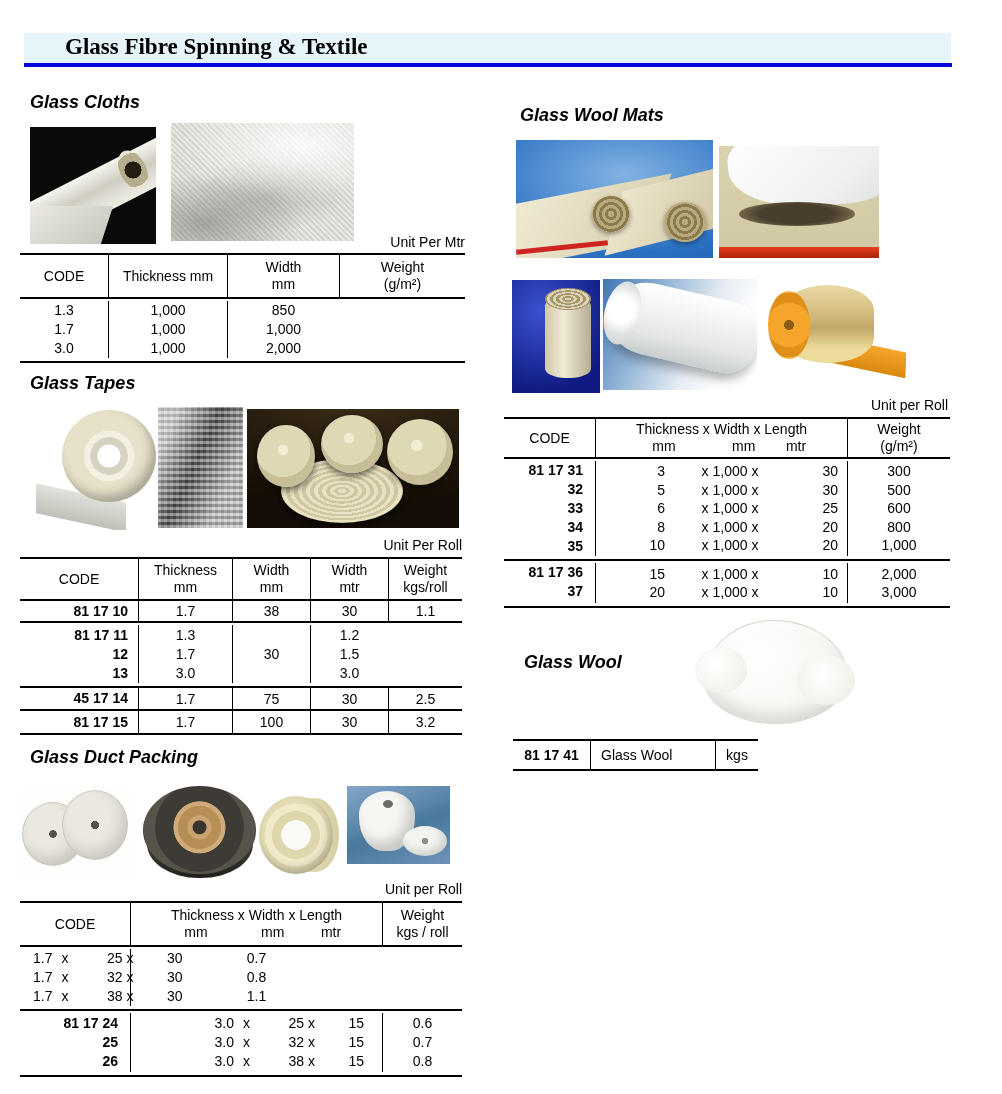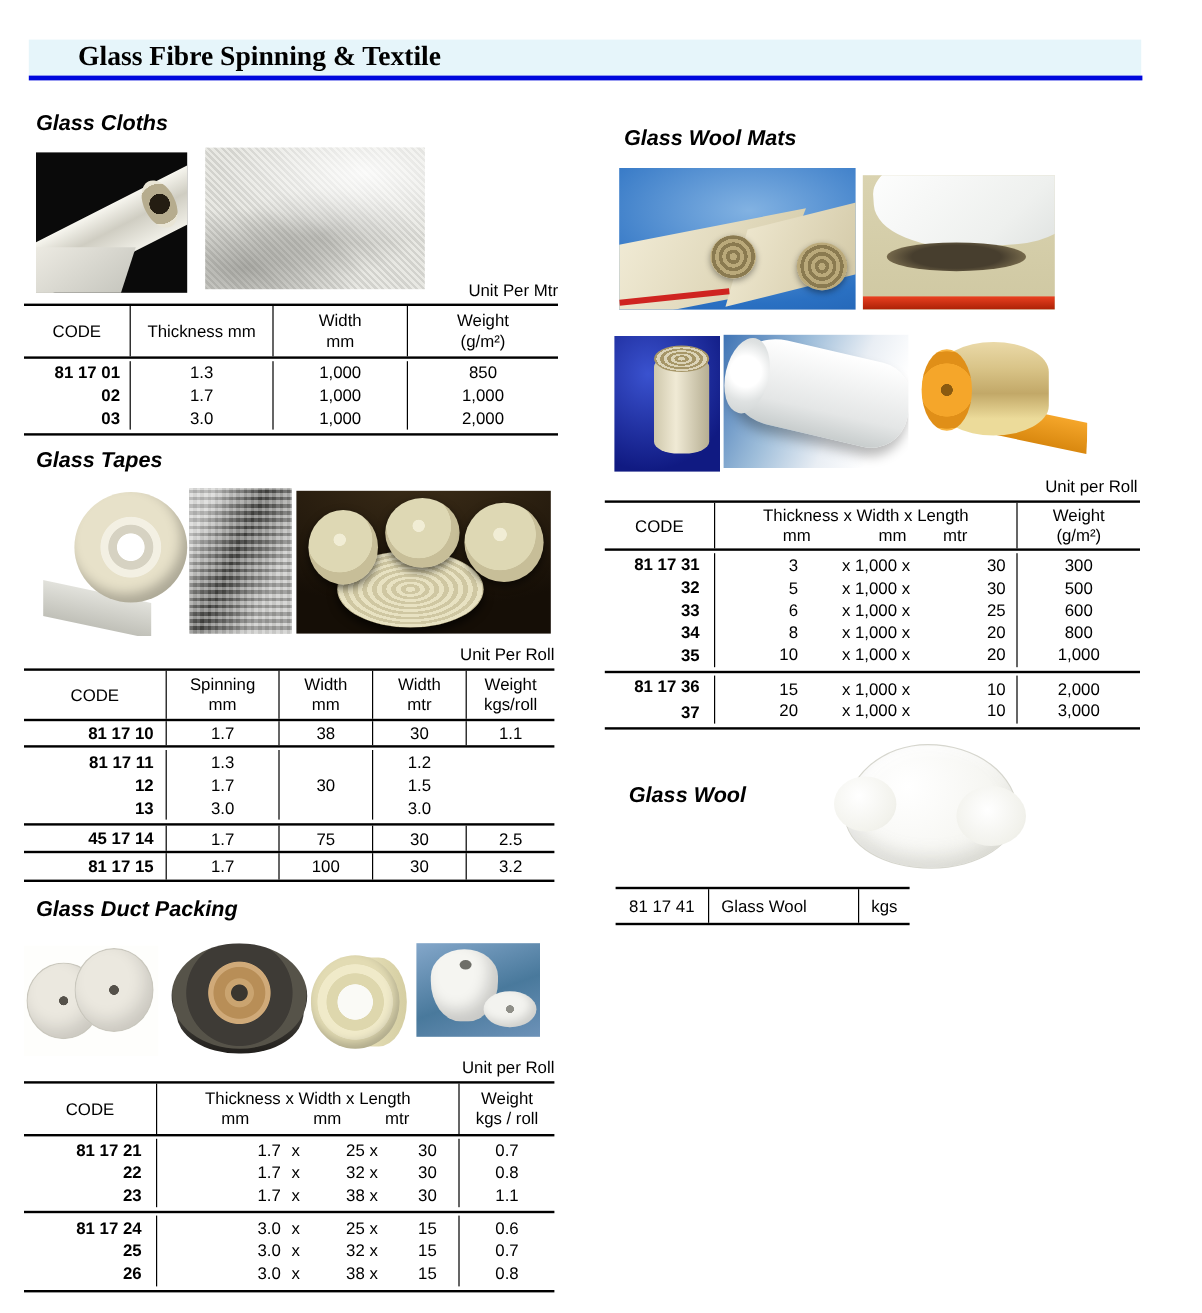--- a/index.html
+++ b/index.html
@@ -51,21 +51,21 @@
   .dims-h2 span{text-align:center;}
   .wm-h2{display:grid;grid-template-columns:136px 12px 104px;line-height:17px;}
   .wm-h2 span{text-align:center;}
   .wm-line{display:grid;grid-template-columns:65px 130px 49px;line-height:18.5px;margin-left:4px;}
   .wm-line .wt{text-align:right;}
   .wm-line .wmid{text-align:center;}
   .wm-line .wl{text-align:right;padding-right:6px;}
 
   #t-wool .trow{height:28px;}
   #t-wool .name-cell{align-items:flex-start;padding-left:10px;}
-  .bold{font-weight:normal;}
+  .bold{font-weight:bold;}
 
   
   .img{position:absolute;overflow:hidden;}
 
   #img-cloth-roll{left:30px;top:127px;width:126px;height:117px;background:#0a0a0a;}
   #img-cloth-roll .bar{position:absolute;left:-34px;top:44px;width:200px;height:44px;
      transform:rotate(-27deg);border-radius:10px/22px;
      background:linear-gradient(#f7f6ef,#cfcdc2 45%,#f0efe7);}
   #img-cloth-roll .end{position:absolute;right:10px;top:22px;width:26px;height:42px;border-radius:50%;
      transform:rotate(-27deg);
@@ -221,25 +221,20 @@
       <div class="tc center">
         <span class="hline">Width</span>
         <span class="hline">mm</span>
       </div>
       <div class="tc center">
         <span class="hline">Weight</span>
         <span class="hline">(g/m²)</span>
       </div>
     </div>
     <div class="trow gc-cols b-cloths pad-top">
-      <div class="tc codes">
-        <div>81 17 01</div>
-        <div>02</div>
-        <div>03</div>
-      </div>
       <div class="tc center stack">
         <div>1.3</div>
         <div>1.7</div>
         <div>3.0</div>
       </div>
       <div class="tc center stack">
         <div>1,000</div>
         <div>1,000</div>
         <div>1,000</div>
       </div>
@@ -266,21 +261,21 @@
   </div>
 
   <div class="unit-label" style="left:320px;top:537px;width:142px;">Unit Per Roll</div>
 
   <div class="tbl" id="t-tapes" style="left:20px;top:557px;width:442px;">
     <div class="trow gt-cols h-tapes">
       <div class="tc center">
           <span class="hline">CODE</span>
         </div>
       <div class="tc center">
-        <span class="hline">Spinning</span>
+        <span class="hline">Thickness</span>
         <span class="hline">mm</span>
       </div>
       <div class="tc center">
         <span class="hline">Width</span>
         <span class="hline">mm</span>
       </div>
       <div class="tc center">
         <span class="hline">Width</span>
         <span class="hline">mtr</span>
       </div>
@@ -400,25 +395,20 @@
           <span>mtr</span>
         </span>
       </div>
       <div class="tc center">
         <span class="hline">Weight</span>
         <span class="hline">kgs / roll</span>
       </div>
     </div>
 
     <div class="trow gd-cols pad-top" style="min-height:57px;">
-      <div class="tc codes">
-        <div>81 17 21</div>
-        <div>22</div>
-        <div>23</div>
-      </div>
       <div class="tc" style="align-items:center;">
         <div class="dim-line">
           <span class="num">1.7</span>
             <span class="sep">x</span>
             <span class="num">25</span>
             <span class="sep">x</span>
             <span class="num">30</span>
         </div>
         <div class="dim-line">
           <span class="num">1.7</span>
@@ -565,21 +555,21 @@
       <div class="tc center">
         <div style="line-height:18.5px;">300</div>
         <div style="line-height:18.5px;">500</div>
         <div style="line-height:18.5px;">600</div>
         <div style="line-height:18.5px;">800</div>
         <div style="line-height:18.5px;">1,000</div>
       </div>
     </div>
 
     <div class="trow gw-cols pad-top" style="min-height:40px;">
-      <div class="tc codes" style="justify-content:space-between;">
+      <div class="tc codes" style="justify-content:flex-start;">
         <div>81 17 36</div>
         <div>37</div>
       </div>
       <div class="tc">
         <div class="wm-line">
             <span class="wt">15</span>
             <span class="wmid">x 1,000  x</span>
             <span class="wl">10</span>
           </div>
         <div class="wm-line">

